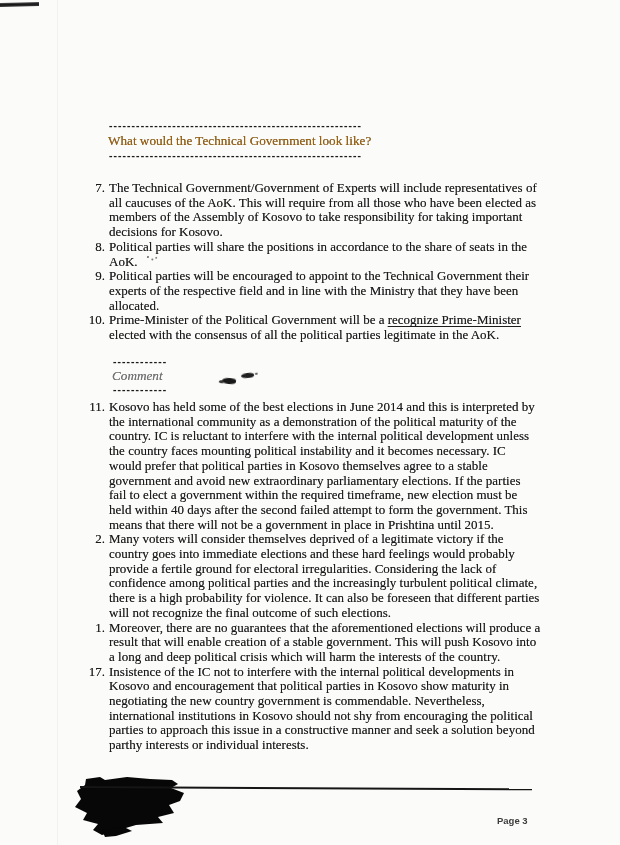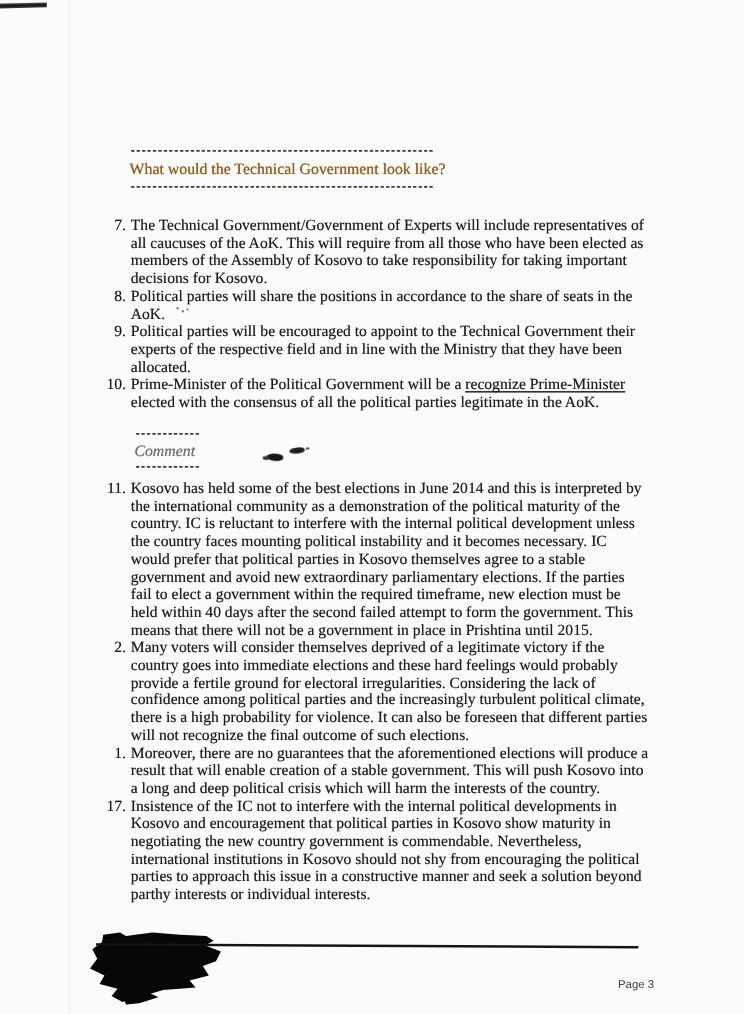--- a/index.html
+++ b/index.html
@@ -58,22 +58,22 @@
     box-shadow:4px 3px 0 0 #7a7a7a, 8px 2px 0 0 #8a8a8a;
     transform:rotate(-8deg);
   }
   
   .footer-rule{
     position:absolute;left:80px;top:786px;width:452px;height:2.4px;background:#151515;
     transform:rotate(0.3deg);transform-origin:left center;z-index:3;
   }
   .redact-bottom{position:absolute;left:72px;top:775px;width:122px;height:64px;z-index:2;}
   .page-number{
-    position:absolute;left:515px;top:815px;
-    font-family:"Liberation Sans", sans-serif;font-size:9.5px;color:#3c3c3c;
+    position:absolute;left:497px;top:815px;
+    font-family:"Liberation Sans", sans-serif;font-size:9.5px;color:#3c3c3c;font-weight:bold;
   }
 </style>
 </head>
 <body>
 
 <div class="scan-fold"></div>
 
 <div class="redact-top"></div>
 
 <div class="title-block">

